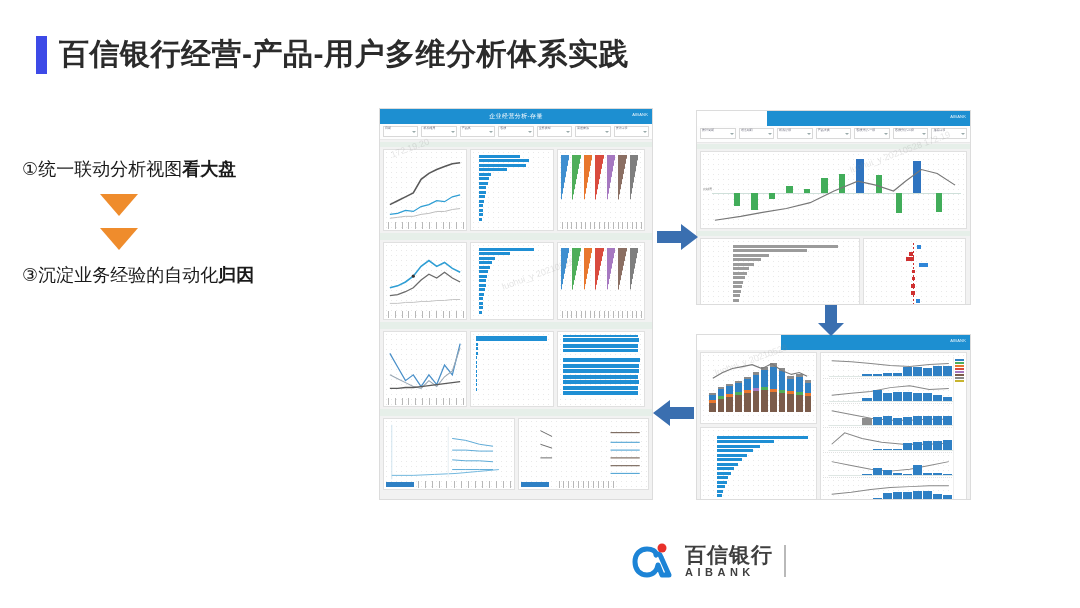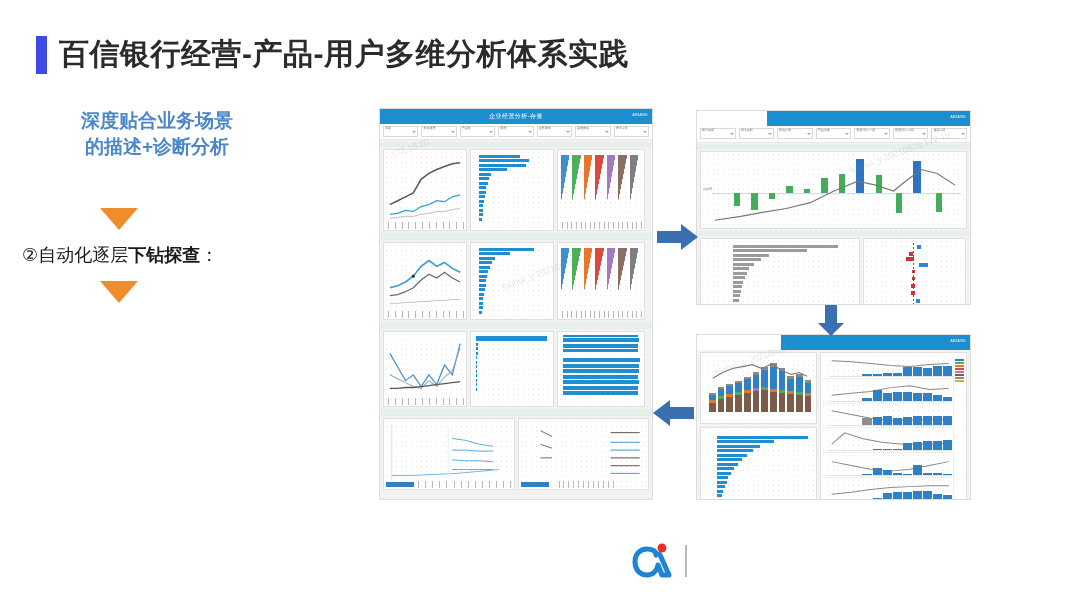--- a/index.html
+++ b/index.html
@@ -184,36 +184,35 @@
 </head>
 <body>
 
 <div class="title-row">
   <div class="title-bar"></div>
   <div class="title-text">百信银行经营-产品-用户多维分析体系实践</div>
 </div>
 
 <div class="left-col">
 
-  <div class="lead">
-    <div>深度贴合业务场景</div>
-    <div>的描述+诊断分析</div>
-  </div>
 
   <div class="steps">
 
+    <div class="step">
+      <span>①统一联动分析视图</span><b>看大盘</b>
+    </div>
 
     <div class="arrow-down-tri"></div>
 
+
+    <div class="arrow-down-tri"></div>
+
     <div class="step">
-      <span>②自动化逐层</span><b>下钻探查</b><span>：</span>
-    </div>
-
-    <div class="arrow-down-tri"></div>
-
+      <span>③沉淀业务经验的自动化</span><b>归因</b>
+    </div>
 
   </div>
 </div>
 
 <div class="dash" id="dash-main">
 
   <div class="dash-head">
     <span>企业经营分析-存量</span>
     <span class="brand">AIBANK</span>
   </div>
@@ -863,14 +862,18 @@
   </svg>
 </div>
 
 <div class="footer">
   <div class="logo-mark">
     <svg width="42" height="36" viewBox="0 0 42 36">
       <path d="M24 12 C24 8, 20 6, 15 6 C8 6, 3 11, 3 19 C3 27, 8 32, 15 32 C21 32, 25 28, 26 22 L30 32 L37 32 L29 14 C28 11, 26 10, 24 12 Z" fill="none" stroke="#1d84d6" stroke-width="5" stroke-linejoin="round" stroke-linecap="round"></path>
       <circle cx="30" cy="5" r="4.5" fill="#e8302a"></circle>
     </svg>
   </div>
+  <div class="aibank-txt">
+    <div class="aibank-cn">百信银行</div>
+    <div class="aibank-en">AIBANK</div>
+  </div>
   <div class="divider-v"></div>
 </div>
 
 </body></html>

